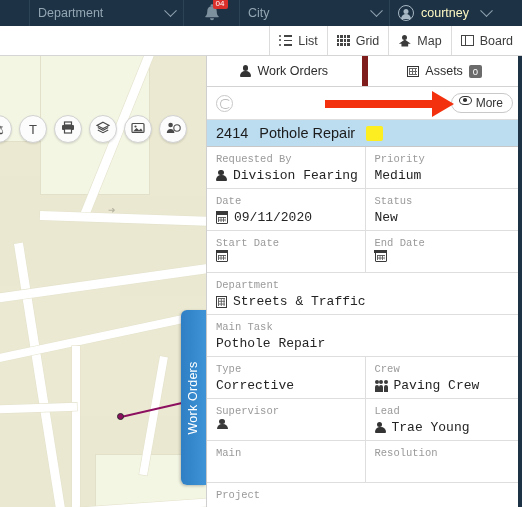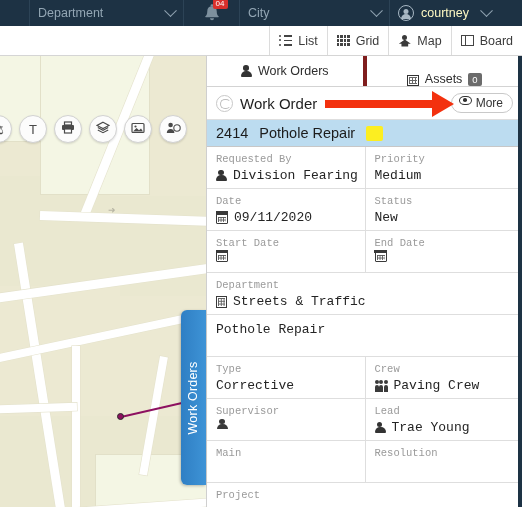--- a/index.html
+++ b/index.html
@@ -164,21 +164,21 @@
   }
   .panel-scroll-edge {
     position:absolute; right:0; top:56px; width:4px; height:451px;
     background:#1d3244; z-index: 9;
   }
   .panel-tabs { display: flex; height: 31px; border-bottom: 1px solid #d3d3d3; }
   .ptab {
     flex: 1; display: flex; align-items: center; justify-content: center; gap: 6px;
     font-size: 12.5px; color: #2e2e2e; cursor: pointer; background: #fff;
   }
-  .ptab + .ptab { border-left: 4px solid #7f1d1d; align-items: flex-end; }
+  .ptab + .ptab { border-left: 6px solid #7f1d1d; }
   .ptab-badge {
     background: #6b6b6b; color: #fff; font-size: 9.5px;
     padding: 1px 4px; border-radius: 2px;
   }
   .ic-person {
     width: 11px; height: 12px; position: relative; flex: none;
   }
   .ic-person::before {
     content:""; position:absolute; left:2.4px; top:0; width:5.5px; height:5.5px;
     border-radius:50%; background:#333;
@@ -466,21 +466,20 @@
       </div>
       <div class="ptab">
         <span class="ic-asset"></span>
         <span>Assets</span>
         <span class="ptab-badge">0</span>
       </div>
     </div>
 
     <div class="panel-subhead">
       <span class="circle-icon"></span>
-      <span class="subhead-title">Work Order</span>
 
       <div class="arrow">
         <div class="arrow-shaft"></div>
           <div class="arrow-head"></div>
       </div>
 
       <div class="more-btn">
         <span class="ic-eye"></span>
         <span>More</span>
       </div>
@@ -546,20 +545,21 @@
         <div class="flabel">Department</div>
         <div class="fvalue">
           <span class="ic-bldg"></span>
           <span>Streets &amp; Traffic</span>
         </div>
       </div>
     </div>
 
     <div class="frow">
       <div class="fcell full">
+        <div class="flabel">Main Task</div>
         <div class="fvalue">
             <span>Pothole Repair</span>
           </div>
       </div>
     </div>
 
     <div class="frow">
       <div class="fcell">
         <div class="flabel">Type</div>
         <div class="fvalue">

